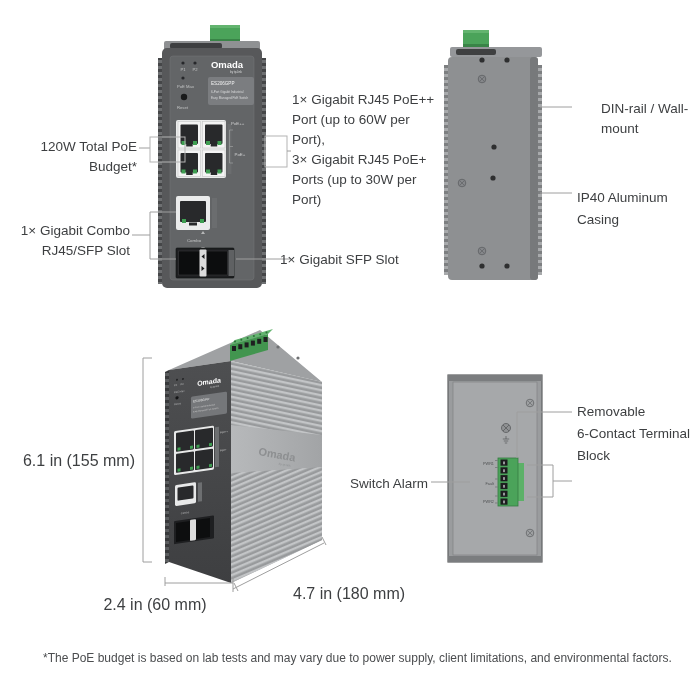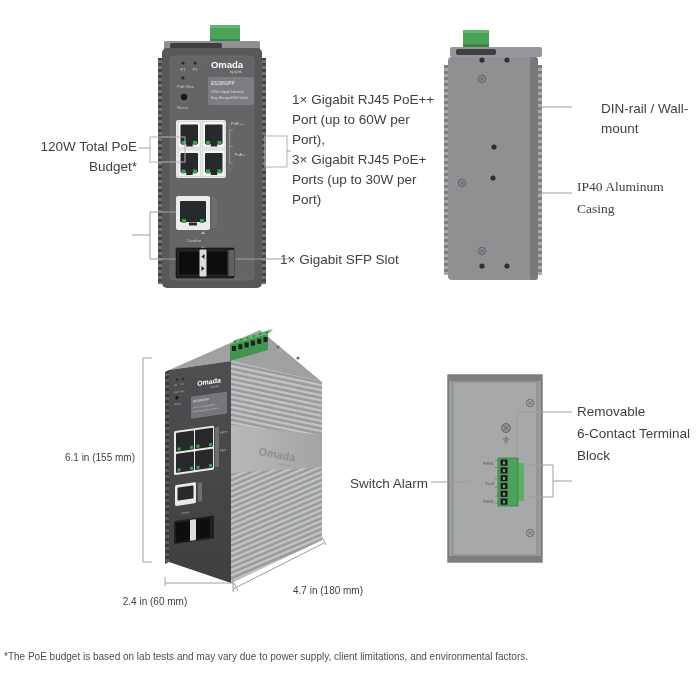--- a/index.html
+++ b/index.html
@@ -2,22 +2,22 @@
 <html><head>
 <meta charset="utf-8">
 <style>
   html,body{margin:0;padding:0;background:#ffffff;}
   .stage{position:relative;width:700px;height:688px;background:#ffffff;overflow:hidden;
          font-family:"Liberation Sans",sans-serif;}
   .dev{position:absolute;}
   .lbl{position:absolute;font-size:13.5px;line-height:20px;color:#3d3f41;white-space:pre-line;}
   .lh22{line-height:22px;}
   .ralign{text-align:right;}
-  .dim{position:absolute;font-size:10px;color:#3d3f41;white-space:nowrap;}
-  .footnote{position:absolute;font-size:10px;color:#4b4d4f;white-space:nowrap;}
+  .dim{position:absolute;font-size:16px;color:#3d3f41;white-space:nowrap;}
+  .footnote{position:absolute;font-size:12px;color:#4b4d4f;white-space:nowrap;margin-left:39px;}
   svg text{font-family:"Liberation Sans",sans-serif;}
   .overlay{position:absolute;left:0;top:0;pointer-events:none;}
 </style>
 </head>
 <body>
 
 <div class="stage">
 
   <svg class="dev" style="left:158px;top:18px;" width="110" height="272" viewBox="0 0 110 272">
     <defs>
@@ -347,29 +347,31 @@
           <path d="M165,577 V586 M165,583 H233 M233,577 V592"></path>
         </g>
       <g>
           <path d="M233,589 L324,543 M234,583 L238,591 M322,537 L326,545"></path>
         </g>
     </g>
   </svg>
 
   <div class="lbl ralign" style="right:563px;top:137px;">120W Total PoE
 Budget*</div>
+  <div class="lbl ralign" style="right:570px;top:221px;">1× Gigabit Combo
+RJ45/SFP Slot</div>
   <div class="lbl" style="left:292px;top:90px;width:150px;">1× Gigabit RJ45 PoE++
 Port (up to 60W per
 Port),
 3× Gigabit RJ45 PoE+
 Ports (up to 30W per
 Port)</div>
   <div class="lbl" style="left:280px;top:250px;">1× Gigabit SFP Slot</div>
   <div class="lbl" style="left:577px;top:99px;margin-left:24px;">DIN-rail / Wall-mount</div>
-  <div class="lbl lh22" style="left:577px;top:176px;font-family:Liberation Serif, serif;">IP40 Aluminum
+  <div class="lbl lh22" style="left:577px;top:187px;">IP40 Aluminum
 Casing</div>
   <div class="lbl ralign" style="right:272px;top:474px;">Switch Alarm</div>
   <div class="lbl lh22" style="left:577px;top:401px;">Removable
 6-Contact Terminal
 Block</div>
 
   <div class="dim" style="right:565px;top:452px;">6.1 in (155 mm)</div>
   <div class="dim" style="left:100px;top:596px;width:110px;text-align:center;">2.4 in (60 mm)</div>
   <div class="dim" style="left:293px;top:585px;">4.7 in (180 mm)</div>
 

